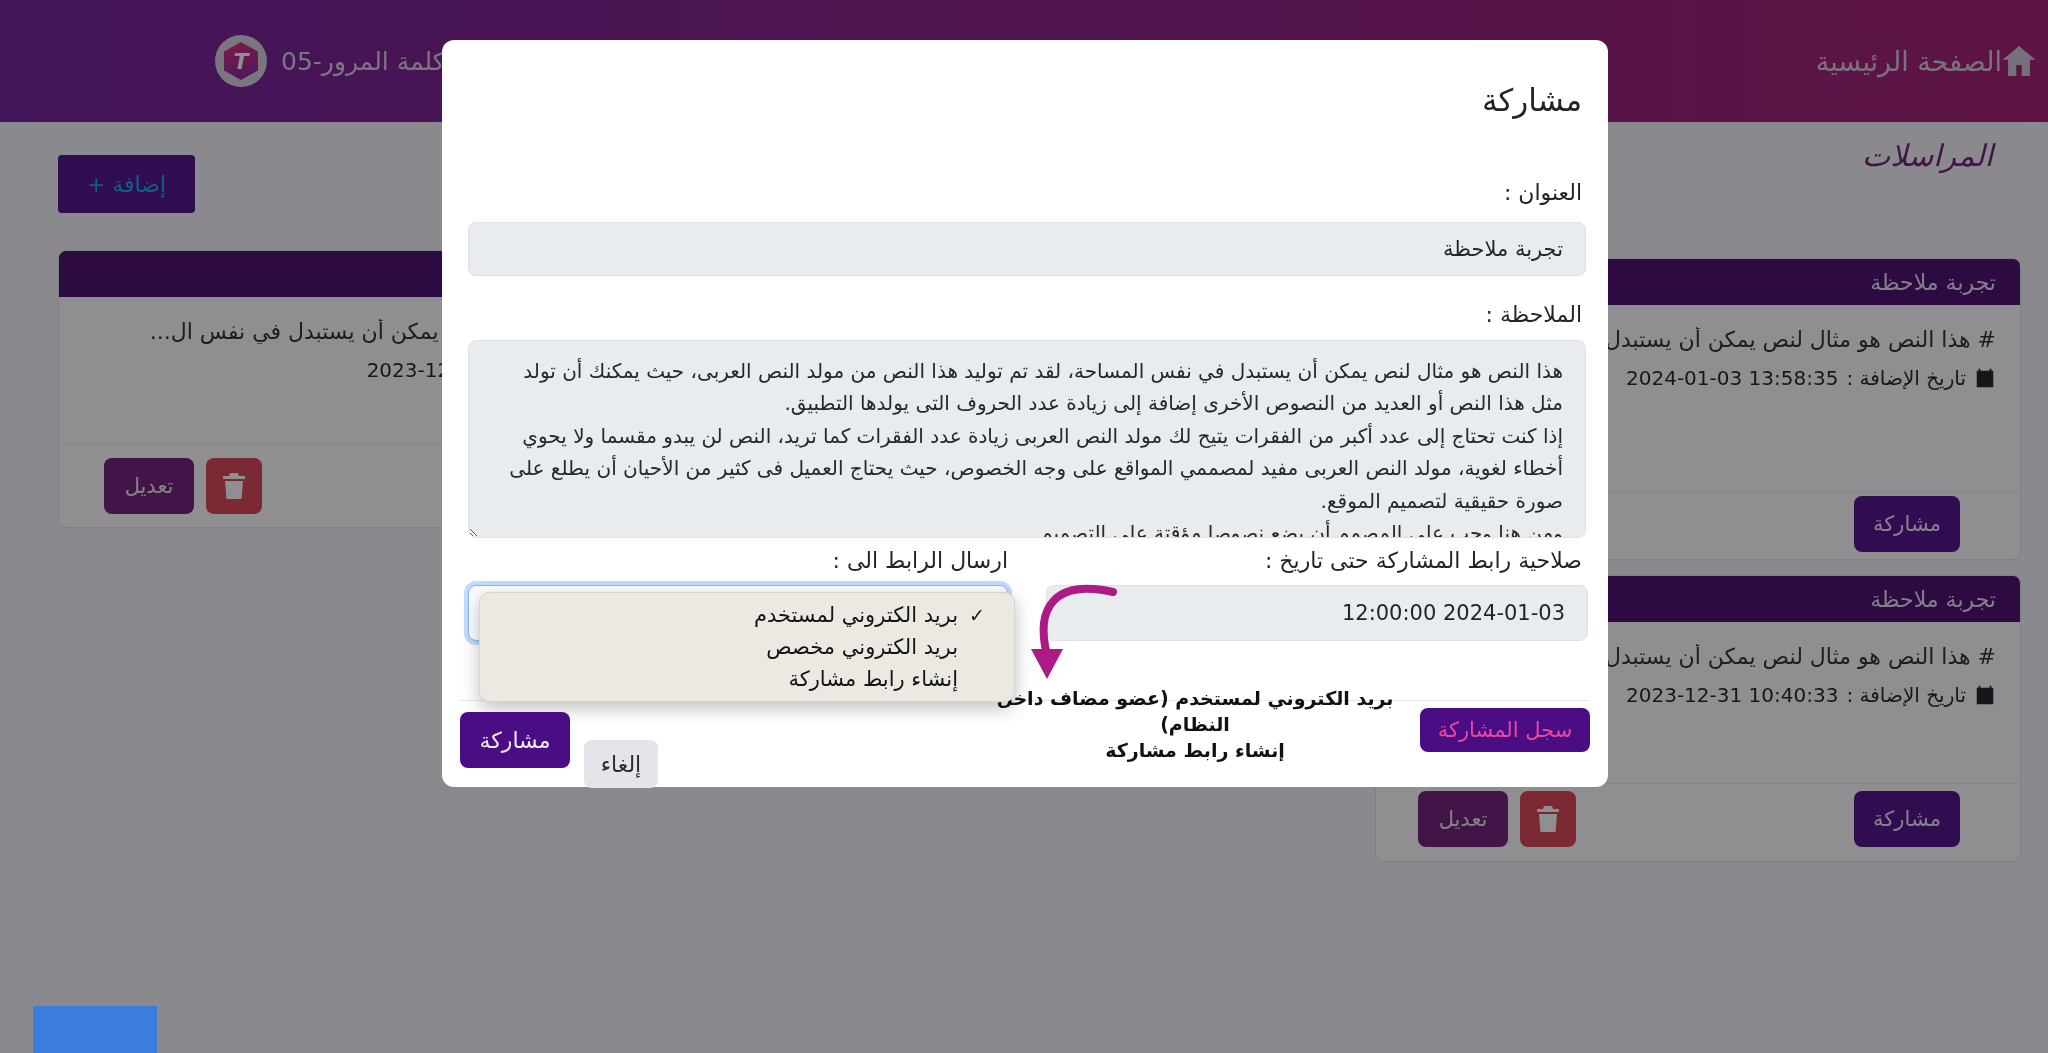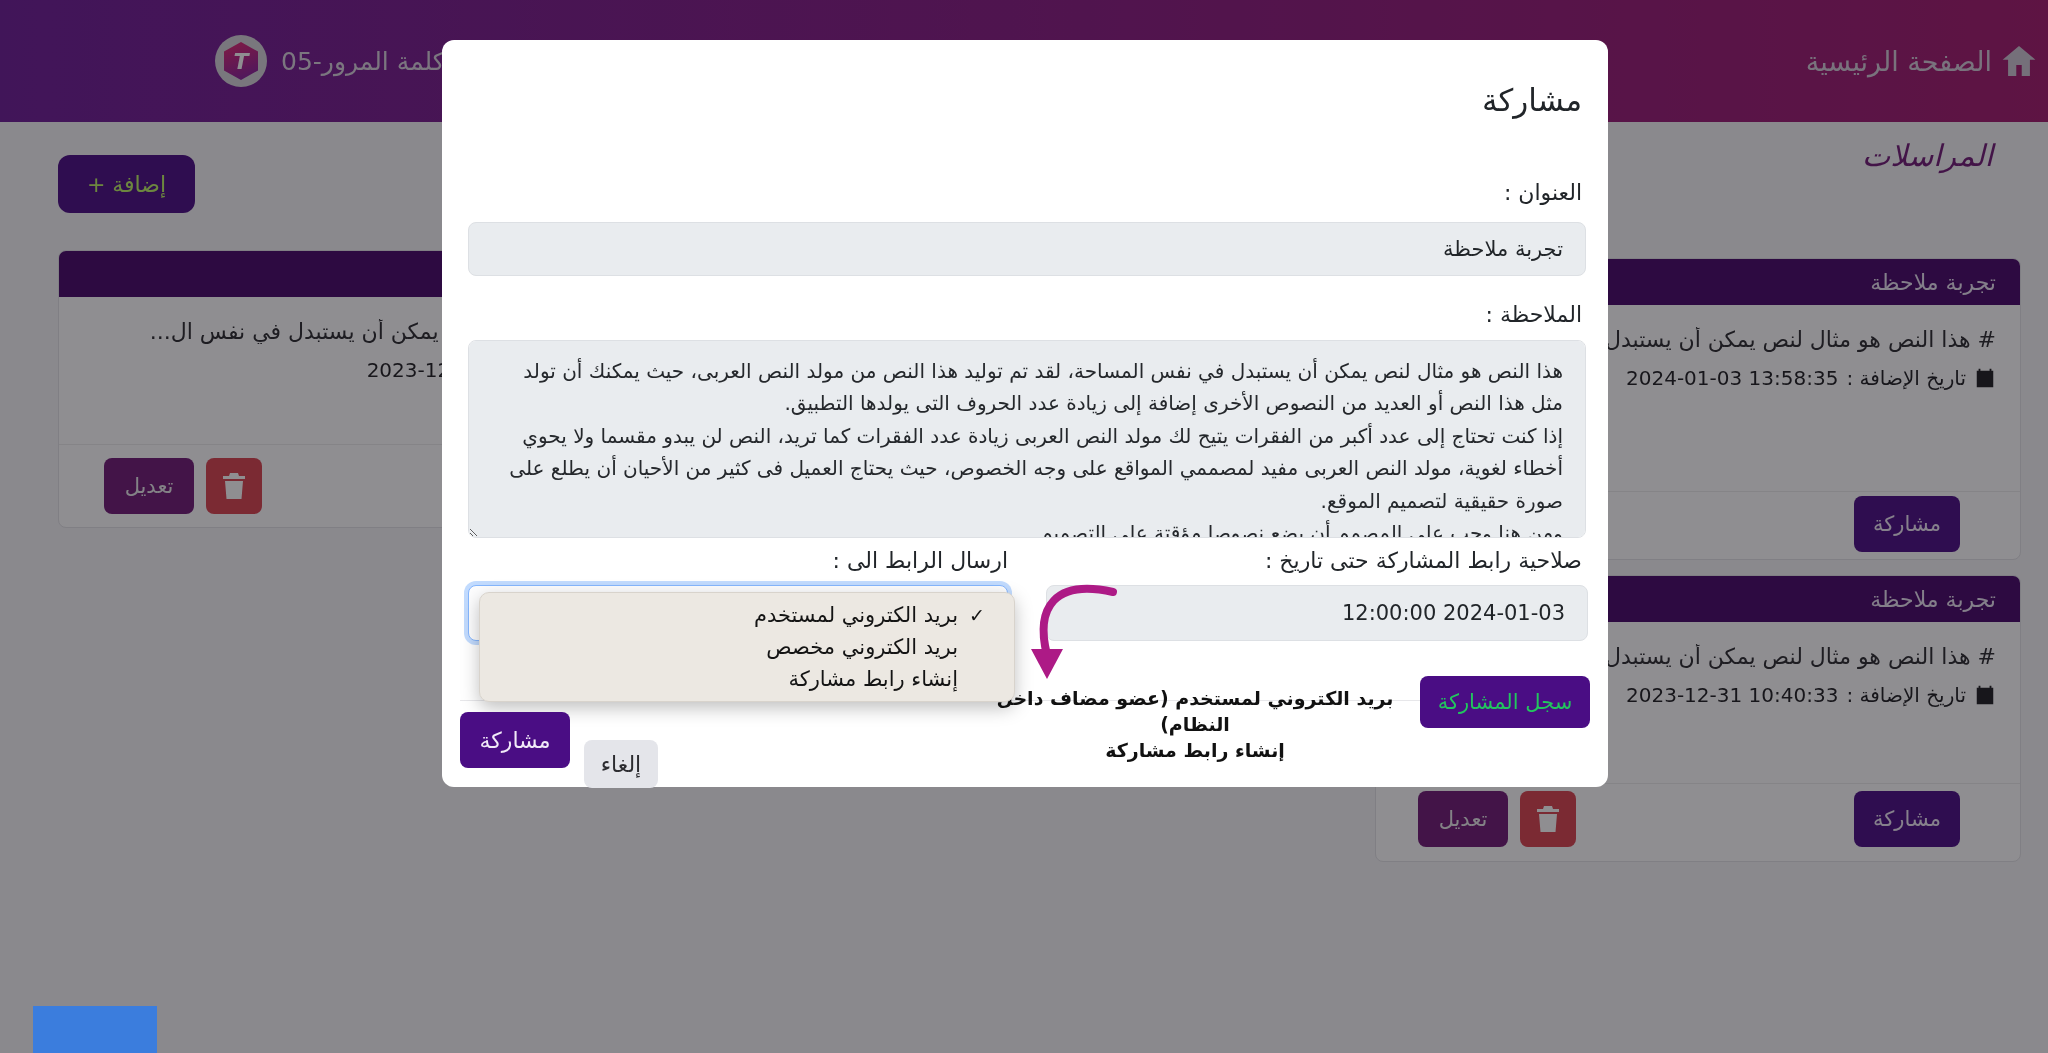--- a/index.html
+++ b/index.html
@@ -8,28 +8,28 @@
 
   
   .navbar { position:absolute; inset:0 0 auto 0; height:122px;
     background:linear-gradient(90deg,#6d1b96 0%,#8a1a80 55%,#a21a6d 100%); z-index:1; }
   .brand-group { position:absolute; left:215px; top:0; height:122px; display:flex; flex-direction:row-reverse; align-items:center; gap:14px; }
   .brand-logo { width:52px; height:52px; border-radius:50%; background:#d6d4da; display:flex; align-items:center; justify-content:center; }
   .brand-hex { width:34px; height:38px; background:linear-gradient(160deg,#e5256e,#7b1fa2);
     clip-path:polygon(50% 0,100% 25%,100% 75%,50% 100%,0 75%,0 25%); color:#fff; font-weight:bold;
     font-size:22px; display:flex; align-items:center; justify-content:center; font-style:italic; }
   .brand-text { color:#d9d2de; font-size:25px; }
-  .nav-home { position:absolute; right:12px; top:0; height:122px; display:flex; align-items:center; gap:10px; color:#d5cdd9; font-size:27px; }
+  .nav-home { position:absolute; right:12px; top:0; height:122px; display:flex; align-items:center; color:#d5cdd9; font-size:27px; }
   .home-icon svg { width:34px; height:30px; display:block; }
 
   
   .page-title { position:absolute; top:138px; right:55px; font-size:30px; color:#701a75; z-index:1;font-style:italic; }
   .btn { border:none; cursor:pointer; font-family:inherit; }
-  .add-btn { position:absolute; left:58px; top:155px; width:137px; height:58px; background:#4a0d84; color:#bef264;
-    font-size:22px; border-radius:12px; z-index:1; }
+  .add-btn { position:absolute; left:58px; top:155px; width:137px; height:58px; background:#4a0d84; color:#0ea5e9;
+    font-size:22px; border-radius:4px; z-index:1; }
 
   .card { position:absolute; background:#fff; border:1px solid #e2e2e6; border-radius:8px; z-index:1; overflow:hidden; }
   .card-header { height:46px; background:#470769; color:#e9e2f1; font-size:22px; display:flex; align-items:center; padding:0 24px; }
   .card-body { padding:22px 24px 0 24px; }
   .body-line { font-size:22px; color:#2a2a2e; white-space:nowrap; overflow:hidden; }
   .meta-line { margin-top:14px; font-size:20px; color:#1d1d20; display:flex; align-items:center; gap:8px; white-space:nowrap; overflow:hidden; }
   .meta-line svg { width:22px; height:22px; flex:0 0 auto; }
   .card-divider { position:absolute; left:0; right:0; border-top:1px solid #ececec; }
   .share-btn { position:absolute; background:#4a0d84; color:#efe7f6; font-size:21px; border-radius:8px; width:106px; height:56px; }
   .edit-btn { position:absolute; background:#701a75; color:#e8e8ea; font-size:21px; border-radius:8px; width:90px; height:56px; }
@@ -60,21 +60,21 @@
   .dd-option { height:32px; display:flex; align-items:center; justify-content:flex-start; padding:0 26px; font-size:21px; color:#141414; gap:8px; }
   .dd-check { width:22px; text-align:center; font-size:19px; }
   .modal-hr { position:absolute; left:18px; right:18px; top:660px; border:none; border-top:1px solid #e7e7ea; }
   .hint-block { position:absolute; left:548px; top:645px; width:410px; text-align:center; font-size:19px; font-weight:bold;
     color:#111; line-height:26px; z-index:5; }
   .arrow-svg { position:absolute; left:543px; top:497px; width:140px; height:150px; z-index:5; pointer-events:none; }
   .m-share-btn { position:absolute; left:18px; top:672px; width:110px; height:56px; background:#4a0d84; color:#f1eaf8;
     font-size:22px; border-radius:8px; z-index:6; }
   .m-cancel-btn { position:absolute; left:142px; top:700px; width:74px; height:48px; background:#e4e5ea; color:#2c2c30;
     font-size:22px; border-radius:8px; z-index:6; }
-  .m-log-btn { position:absolute; left:978px; top:636px; width:170px; height:52px; background:#4a0d84; color:#22c55e;
+  .m-log-btn { position:absolute; left:978px; top:668px; width:170px; height:44px; background:#4a0d84; color:#ec4899;
     font-size:21px; border-radius:8px; z-index:6; }
   .ltr { direction:ltr; unicode-bidi:isolate; }
 </style>
 </head>
 <body>
 
 <div id="screen">
 
   <div class="navbar">
     <div class="brand-group">

